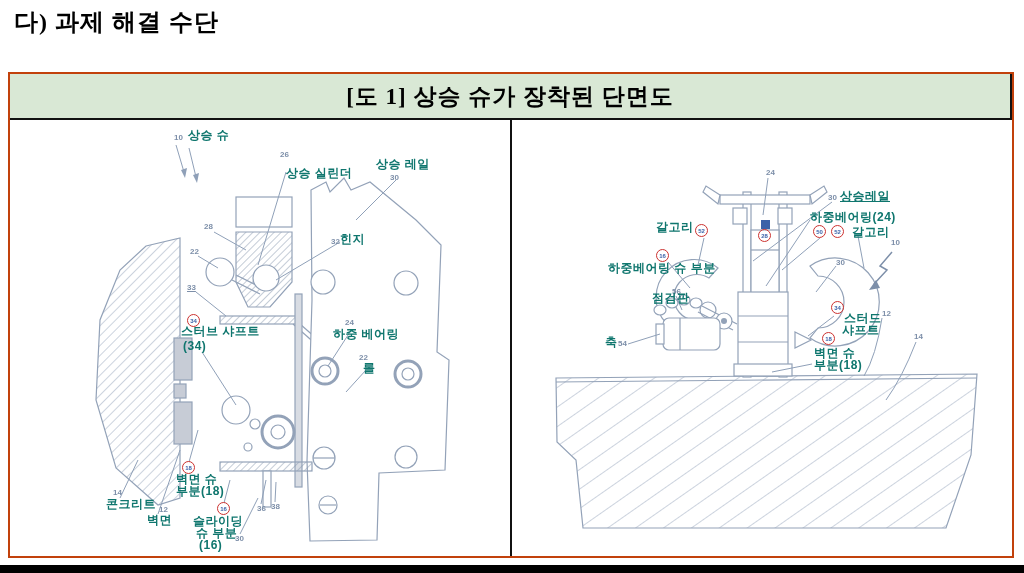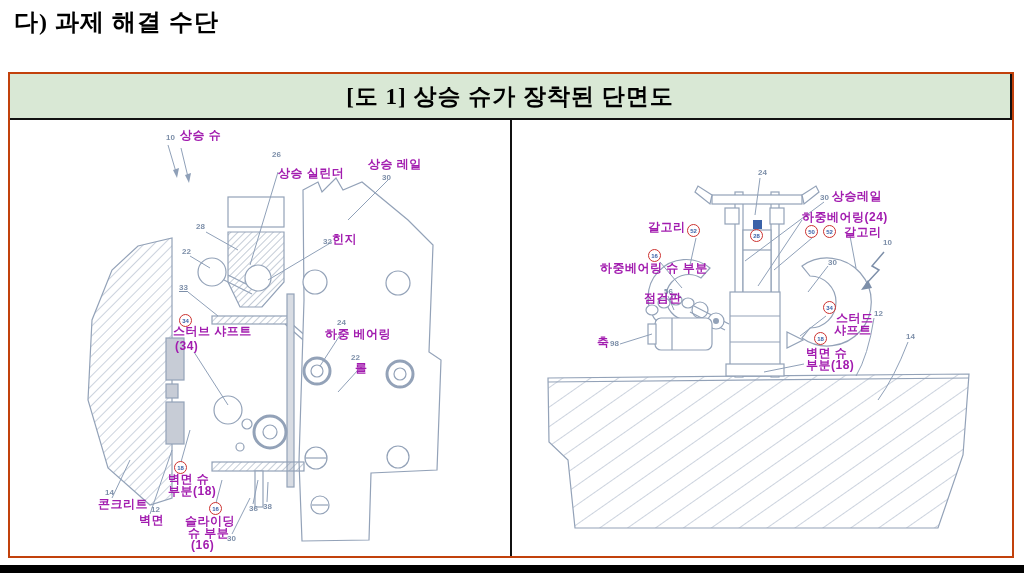--- a/index.html
+++ b/index.html
@@ -16,25 +16,25 @@
     position:absolute;left:8px;top:72px;width:1006px;height:486px;
     border:2px solid #c2410c;background:#fff;display:flex;flex-direction:column;box-sizing:border-box;
   }
   .hdr{flex:none;height:44px;border-bottom:2px solid #111;display:flex;}
   .hcell{
     flex:1;background:#d9e8d5;display:flex;align-items:center;justify-content:center;
     font:bold 23px "Liberation Serif","DejaVu Serif",serif;color:#000;letter-spacing:1px;white-space:nowrap;
   }
   .hcell.first{border-right:2px solid #111;}
   .bodyrow{flex:1;display:flex;min-height:0;}
-  .fcell{flex:1;position:relative;background:#fff;overflow:hidden;}
+  .fcell{flex:1;position:relative;background:#fff;overflow:hidden;margin-left:8px;}
   .fcell.first{border-right:2px solid #111;}
   .figsvg{position:absolute;left:0;top:0;}
   .lbl{
-    position:absolute;color:#a21caf;font:bold 12px "Liberation Sans","DejaVu Sans",sans-serif;
+    position:absolute;color:#0f766e;font:bold 12px "Liberation Sans","DejaVu Sans",sans-serif;
     white-space:nowrap;letter-spacing:0.5px;line-height:12px;
   }
   .num{
     position:absolute;color:#7d8fa9;font:bold 8px "Liberation Sans","DejaVu Sans",sans-serif;
     white-space:nowrap;line-height:8px;
   }
   .rc{
     position:absolute;width:13px;height:13px;border:1.5px solid #cc3230;border-radius:50%;
     display:flex;align-items:center;justify-content:center;
     font:bold 6px "Liberation Sans","DejaVu Sans",sans-serif;color:#3b62a8;box-sizing:border-box;
@@ -231,29 +231,29 @@
             <line x1="316" y1="146" x2="296" y2="172"></line>
             <line x1="314" y1="196" x2="288" y2="216"></line>
             <line x1="292" y1="244" x2="252" y2="252"></line>
             <path d="M 362,198 Q 356,236 344,256"></path>
             <path d="M 396,222 Q 382,258 366,280"></path>
           </g>
         </g>
       </svg>
     <span class="num" style="left: 246px; top: 49px;">24</span>
         <span class="num" style="left: 308px; top: 74px;">30</span>
-        <span class="lbl" style="left: 320px; top: 70px;">상승레일</span>
+        <span class="lbl" style="left: 320px; top: 70px; text-decoration: underline;">상승레일</span>
         <span class="lbl" style="left: 290px; top: 91px;">하중베어링(24)</span>
         <span class="lbl" style="left: 332px; top: 106px;">갈고리</span>
         <span class="lbl" style="left: 136px; top: 101px;">갈고리</span>
         <span class="lbl" style="left: 88px; top: 142px;">하중베어링 슈 부분</span>
         <span class="num" style="left: 152px; top: 168px;">56</span>
         <span class="lbl" style="left: 132px; top: 172px;">점검판</span>
         <span class="lbl" style="left: 85px; top: 216px;">축</span>
-        <span class="num" style="left: 98px; top: 220px;">98</span>
+        <span class="num" style="left: 98px; top: 220px;">54</span>
         <span class="num" style="left: 371px; top: 119px;">10</span>
         <span class="num" style="left: 316px; top: 139px;">30</span>
         <span class="lbl" style="left: 324px; top: 192px;">스터드</span>
         <span class="lbl" style="left: 322px; top: 204px;">샤프트</span>
         <span class="num" style="left: 362px; top: 190px;">12</span>
         <span class="lbl" style="left: 294px; top: 227px;">벽면 슈</span>
         <span class="lbl" style="left: 294px; top: 239px;">부분(18)</span>
         <span class="num" style="left: 394px; top: 213px;">14</span>
         <span class="rc" style="left: 175px; top: 104px;">52</span>
         <span class="rc" style="left: 136px; top: 129px;">16</span>

